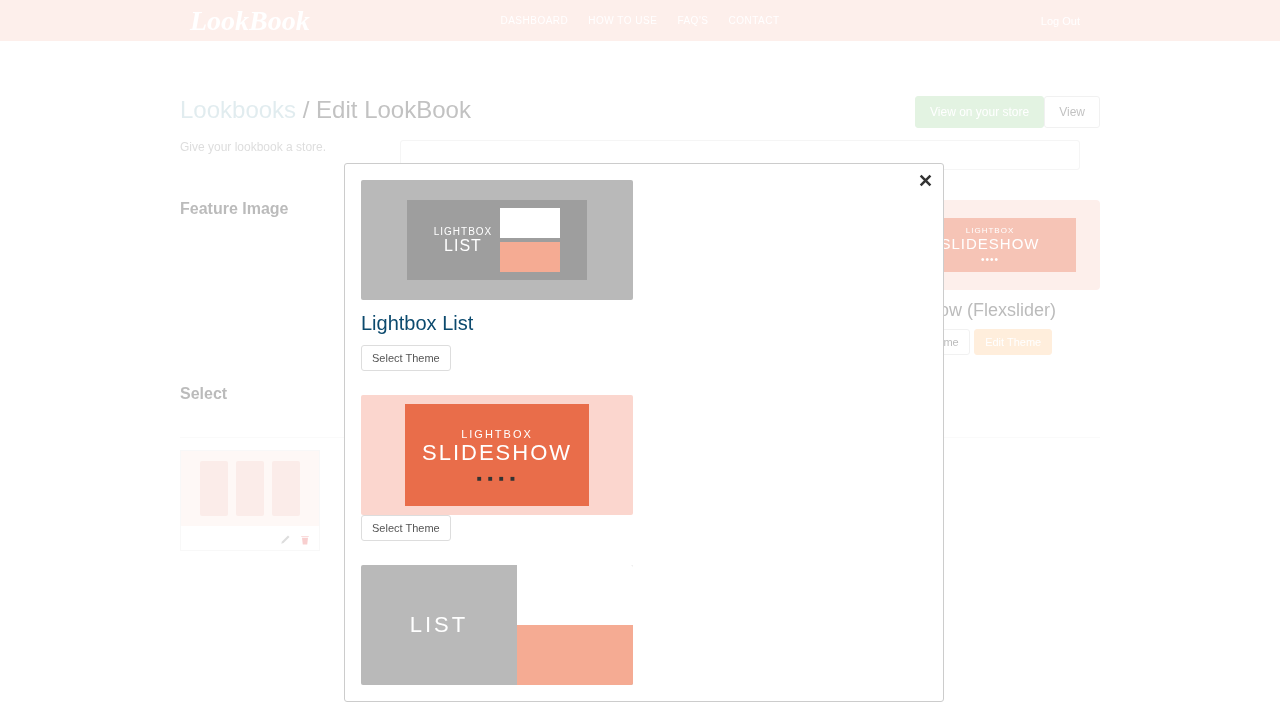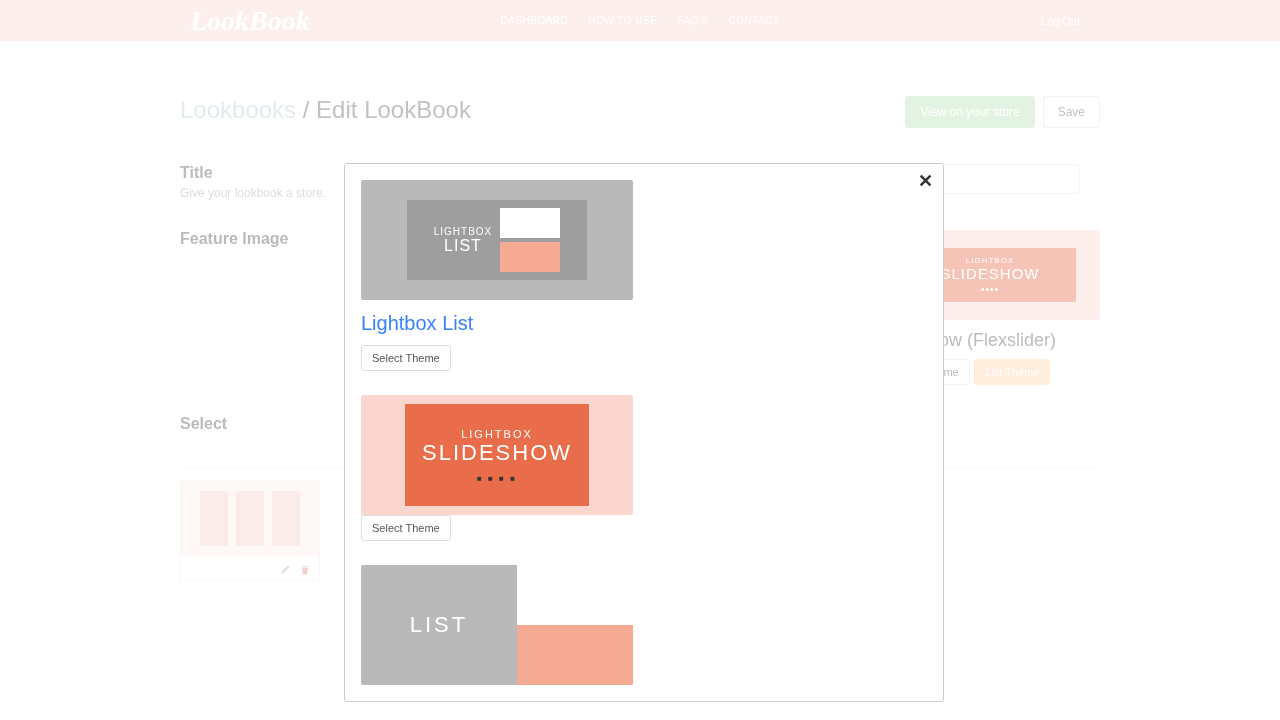--- a/index.html
+++ b/index.html
@@ -3,23 +3,23 @@
 <meta charset="utf-8">
 <style>
 *{margin:0;padding:0;box-sizing:border-box}
 body{font-family:"Helvetica Neue",Arial,sans-serif;background:#fff;width:1280px;height:720px;overflow:hidden;position:relative}
 .header{background:#fbd6ce;height:41px;display:flex;align-items:center;padding:0 40px;position:relative}
 .logo{font-family:"Brush Script MT",cursive;color:#fff;font-size:28px;font-weight:bold;margin-left:150px;font-style:italic}
 .nav{position:absolute;left:50%;transform:translateX(-50%);display:flex;gap:20px}
 .nav a{color:#fff;font-size:10px;text-decoration:none;letter-spacing:0.5px}
 .logout{position:absolute;right:200px;color:#fff;font-size:11px;text-decoration:none}
 .container{width:920px;margin:0 auto;padding-top:55px;position:relative}
-.breadcrumb{font-size:24px;color:#666;font-weight:300;margin-bottom:40px}
+.breadcrumb{font-size:24px;color:#666;font-weight:300;margin-bottom:16px}
 .breadcrumb .link{color:#b5d0d8}
-.top-buttons{position:absolute;right:0;top:55px;display:flex;gap:8px}
+.top-buttons{position:absolute;right:0;top:55px;display:flex;}
 .btn{padding:8px 14px;border-radius:3px;font-size:12px;cursor:pointer;border:1px solid #ddd;background:#fff;color:#666}
 .btn-green{background:#b9e0b7;border-color:#b9e0b7;color:#fff}
 .form-section{margin-bottom:30px;display:flex}
 .form-label{width:220px}
 .form-label h3{font-size:16px;color:#555;font-weight:600;margin-bottom:4px}
 .form-label p{font-size:12px;color:#aaa}
 .form-input{flex:1}
 .form-input input{width:680px;height:30px;border:1px solid #e5e5e5;border-radius:3px;padding:0 10px}
 .feature-area{display:flex;margin-bottom:30px}
 .bg-card{width:220px;height:90px;border-radius:4px;position:relative;overflow:hidden}
@@ -54,21 +54,21 @@
 .lb-sq.peach{background:#f5ab93}
 .ls-box{background:#e96d4a;width:184px;height:102px;display:flex;flex-direction:column;align-items:center;justify-content:center;color:#fff}
 .ls-box .l1{font-size:11px;letter-spacing:2px}
 .ls-box .l2{font-size:22px;letter-spacing:2px;font-weight:300}
 .ls-box .dots2{font-size:8px;letter-spacing:2px;margin-top:8px;color:#333}
 .list-box{display:flex;width:100%;height:100%}
 .list-left{flex:1;display:flex;align-items:center;justify-content:center;color:#fff;font-size:22px;letter-spacing:3px;font-weight:300}
 .list-right{width:116px;display:flex;flex-direction:column}
 .list-right .sq{flex:1;background:#fff}
 .list-right .sq.peach{background:#f5ab93}
-.theme-name{font-size:20px;color:#3b82f6;font-weight:300;margin:12px 0 10px}
+.theme-name{font-size:20px;color:#0c4a6e;font-weight:300;margin:12px 0 10px}
 .backdrop-content{opacity:1}
 </style>
 </head>
 <body>
 
 <div class="backdrop-content">
 <div class="header">
   <div class="logo">LookBook</div>
   <div class="nav">
     <a>DASHBOARD</a>
@@ -78,46 +78,45 @@
   </div>
   <a class="logout">Log Out</a>
 </div>
 
 <div class="container">
   <div class="breadcrumb">
     <span class="link">Lookbooks</span><span> / </span><span>Edit LookBook</span>
   </div>
   <div class="top-buttons">
     <button class="btn btn-green">View on your store</button>
-    <button class="btn">Save</button>
+    <button class="btn">View</button>
   </div>
 
   <div class="form-section">
     <div class="form-label">
-      <h3>Title</h3>
       <p>Give your lookbook a store.</p>
     </div>
     <div class="form-input"><input type="text" style=""></div>
   </div>
 
   <div class="feature-area">
     <div class="form-label">
       <h3>Feature Image</h3>
     </div>
     <div style="margin-left:480px">
       <div class="bg-card bg-pink">
         <div class="bg-card-inner">
           <div class="t1">LIGHTBOX</div>
           <div class="t2">SLIDESHOW</div>
           <div class="dots">••••</div>
         </div>
       </div>
       <div class="theme-title">Slideshow (Flexslider)</div>
       <button class="btn-sm">Select Theme</button>
-      <button class="btn-sm btn-orange">List Theme</button>
+      <button class="btn-sm btn-orange">Edit Theme</button>
     </div>
   </div>
 
   <div class="form-section">
     <div class="form-label">
       <h3>Select</h3>
     </div>
   </div>
 
   <div class="images-section">

